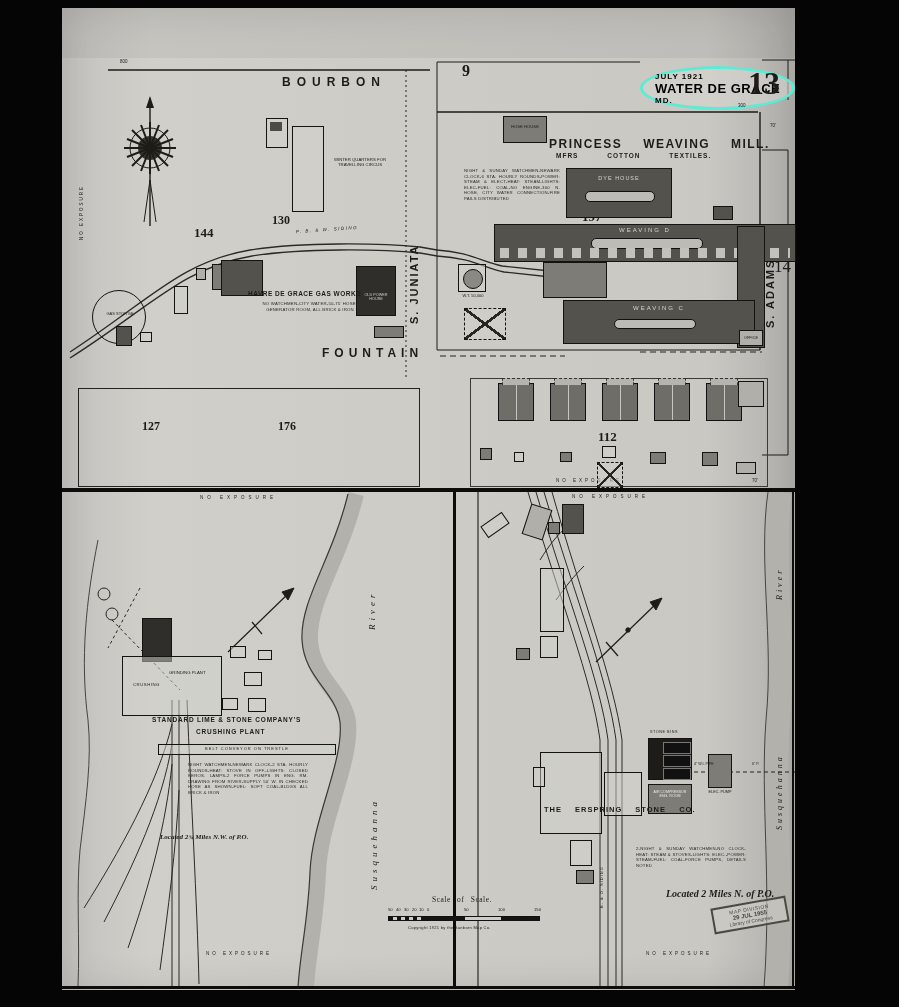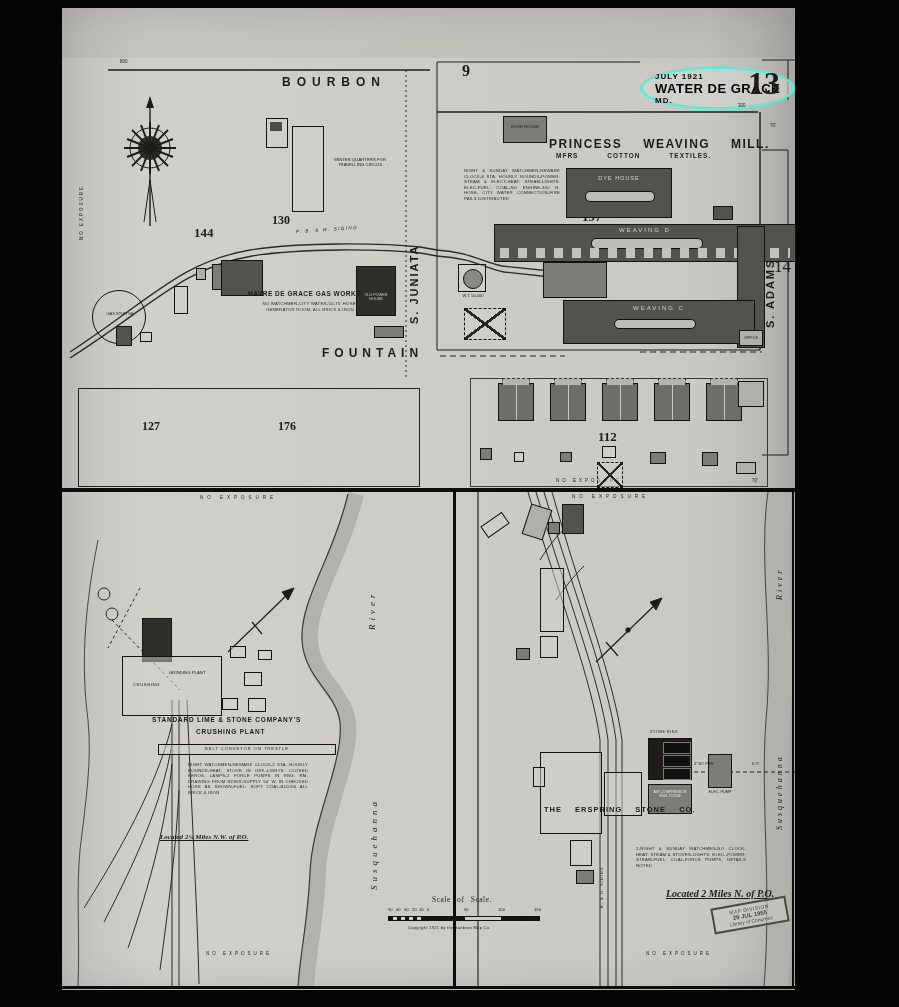--- a/index.html
+++ b/index.html
@@ -9,21 +9,21 @@
   .paper{position:absolute;left:62px;top:8px;width:733px;height:982px;
          background:linear-gradient(90deg,#c3c2be 0%,#d0cfca 12%,#cccbc6 55%,#c9c8c3 88%,#b3b2ae 99%);
          box-shadow:inset 0 0 40px rgba(0,0,0,.12);}
   .paper-top-shade{position:absolute;left:62px;top:8px;width:733px;height:50px;background:rgba(0,0,0,.05);}
   svg.overlay{position:absolute;left:0;top:0;}
   .lbl{position:absolute;color:#1d1c18;white-space:nowrap;line-height:1.1;}
   .serif{font-family:"Liberation Serif",serif;}
   .ital{font-style:italic;}
   .bold{font-weight:bold;}
   .ctr{text-align:center;}
-  .und{text-decoration:underline;}
+  .und{}
   .vtext{writing-mode:vertical-rl;transform:rotate(180deg);}
   .note{white-space:normal;font-size:4.3px;line-height:1.3;letter-spacing:.2px;
         text-align:justify;color:#2a2924;}
   .bld{position:absolute;border:1px solid #14130f;box-sizing:border-box;}
   .darkest{background:#2f2e2a;}
   .dark{background:#53524d;}
   .mid{background:#7d7c76;}
   .lite{background:#b0afaa;}
   .open{background:rgba(210,209,204,.5);}
   .dashed{border-style:dashed;border-width:1px;}

